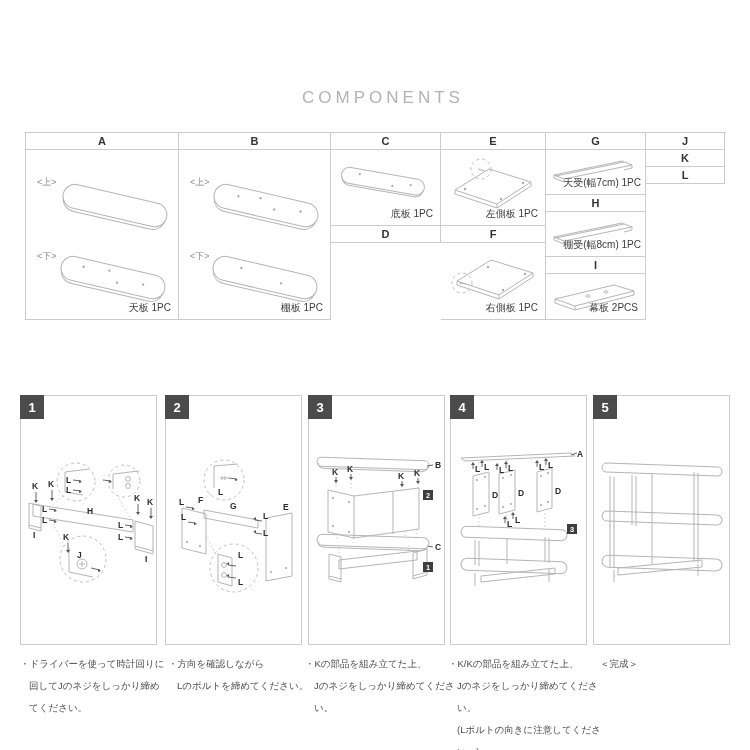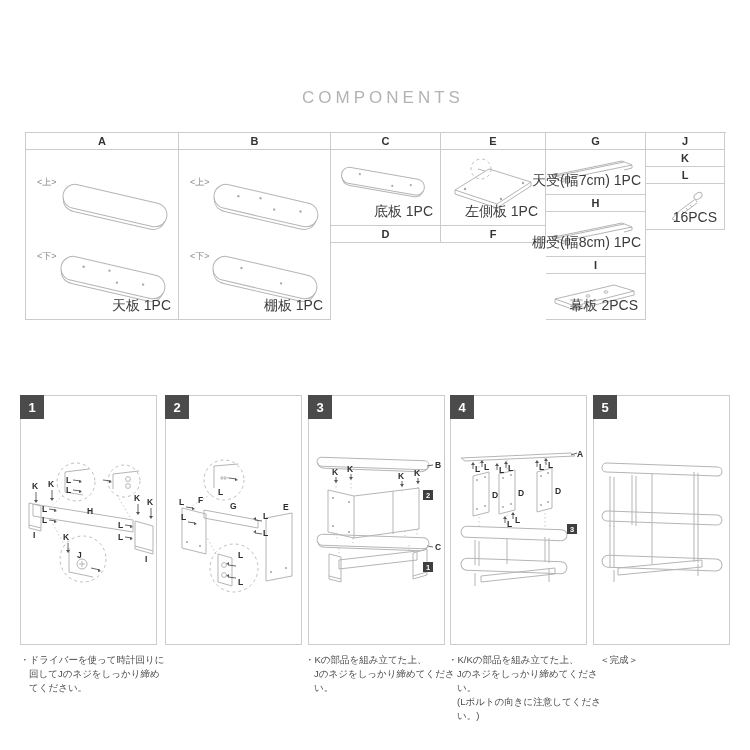--- a/index.html
+++ b/index.html
@@ -12,37 +12,37 @@
   #components-heading{top:88px;}
   #install-heading{top:352px;}
 
   
   .comp-table{position:absolute;left:25px;top:132px;width:700px;height:187px;
         display:flex;border-top:1px solid #ccc;border-left:1px solid #ccc;}
   .comp-col{display:flex;flex-direction:column;}
   .comp-head{height:17px;box-sizing:border-box;border-right:1px solid #ccc;border-bottom:1px solid #ccc;
         font-size:11px;font-weight:bold;text-align:center;line-height:16px;color:#333;}
   .comp-cell{position:relative;box-sizing:border-box;border-right:1px solid #ccc;border-bottom:1px solid #ccc;}
-  .part-label{position:absolute;right:7px;bottom:4px;font-size:14px;color:#3c3c3c;white-space:nowrap;}
+  .part-label{position:absolute;right:7px;bottom:4px;font-size:10px;color:#3c3c3c;white-space:nowrap;}
   .orient{position:absolute;font-size:9px;color:#8a8a8a;}
   .lineart{stroke:#b5b5b5;fill:none;stroke-width:1;}
   .dot{fill:#a9a9a9;stroke:none;}
 
   
   .step-box{position:absolute;top:395px;width:137px;height:250px;box-sizing:border-box;border:1px solid #ccc;}
   .step-badge{position:absolute;top:-1px;left:-1px;width:24px;height:24px;background:#4b4b4b;
         color:#fff;font-size:13px;font-weight:bold;display:flex;align-items:center;justify-content:center;}
   .step-svg{position:absolute;left:0;top:0;}
   .dlabel{font-size:8.5px;font-weight:bold;fill:#2d2d2d;font-family:"Liberation Sans",sans-serif;}
   .badgetxt{font-size:7.5px;font-weight:bold;fill:#ffffff;font-family:"Liberation Sans",sans-serif;}
   .arrow{stroke:#555;stroke-width:0.9;fill:none;}
   .ah{fill:#555;stroke:none;}
   .dash{stroke:#b5b5b5;fill:none;stroke-width:0.9;stroke-dasharray:3,3;}
   .dotline{stroke:#bdbdbd;fill:none;stroke-width:0.8;stroke-dasharray:1.5,2.5;}
-  .step-caption{position:absolute;top:653px;font-size:9.5px;line-height:14px;color:#4a4a4a;
+  .step-caption{position:absolute;top:653px;font-size:9.5px;line-height:22px;color:#4a4a4a;
         white-space:pre-line;padding-left:9px;text-indent:-9px;}
 </style>
 </head>
 <body>
 
 <div class="page">
 
   <div class="section-heading" id="components-heading">COMPONENTS</div>
 
   <div class="comp-table">
@@ -122,20 +122,34 @@
             <circle class="dot" cx="24" cy="39" r="1.2"></circle>
               <circle class="dot" cx="82" cy="33" r="1.2"></circle>
               <circle class="dot" cx="60" cy="49" r="1.2"></circle>
             <circle class="dash" cx="40" cy="19" r="10"></circle>
             <path d="M37,19 l7,2"></path>
           </g>
         </svg>
         <span class="part-label">左側板 1PC</span>
       </div>
       <div class="comp-head">F</div>
+      <div class="comp-cell" style="height:77px">
+        <svg width="105" height="77" class="step-svg">
+          <g class="lineart">
+            <path d="M16,38 L50,17 L92,30 L58,52 Z"></path>
+            <path d="M16,38 l0,4 L58,56 l0,-4 M92,30 l0,4 L58,56"></path>
+            <circle class="dot" cx="47" cy="24" r="1.2"></circle>
+              <circle class="dot" cx="84" cy="31" r="1.2"></circle>
+              <circle class="dot" cx="62" cy="47" r="1.2"></circle>
+            <circle class="dash" cx="21" cy="40" r="10"></circle>
+            <path d="M18,40 l7,1"></path>
+          </g>
+        </svg>
+        <span class="part-label">右側板 1PC</span>
+      </div>
     </div>
 
     <div class="comp-col" style="width:100px">
       <div class="comp-head">G</div>
       <div class="comp-cell" style="height:45px">
         <svg width="100" height="45" class="step-svg">
           <g class="lineart">
             <path d="M8,25 L76,11 L86,15 L18,29 Z"></path>
             <path d="M10,26 L78,12 M8,25 l0,3 10,4 0,-3 M86,15 l0,3 -8,2"></path>
           </g>
@@ -163,31 +177,20 @@
           </g>
         </svg>
         <span class="part-label">幕板 2PCS</span>
       </div>
     </div>
 
     <div class="comp-col" style="width:79px">
       <div class="comp-head">J</div>
       <div class="comp-head">K</div>
       <div class="comp-head">L</div>
-      <div class="comp-cell" style="height:46px">
-        <svg width="79" height="46" class="step-svg">
-          <g class="lineart">
-            <ellipse cx="52" cy="12" rx="4.5" ry="2.8" transform="rotate(-35 52 12)"></ellipse>
-            <path d="M49,15 l2,3"></path>
-            <path d="M32,28 L48,16 M35,31 L51,19 M36,27 l2,2 M40,24 l2,2 M44,21 l2,2"></path>
-            <path d="M32,28 l-6,7 l4,2 z"></path>
-          </g>
-        </svg>
-        <span class="part-label">16PCS</span>
-      </div>
     </div>
   </div>
 
 
   <div class="step-box" style="left:20px">
     <div class="step-badge">1</div>
     <svg width="135" height="248" viewBox="0 0 135 248" class="step-svg">
       <g class="dash">
         <circle cx="55" cy="86" r="19"></circle>
           <circle cx="103" cy="85" r="16"></circle>
@@ -405,20 +408,22 @@
             <rect x="8" y="161" width="120" height="12" rx="6"></rect>
           </g>
         <path d="M24,172 L108,164 l0,7 L24,179 Z M20,174 v12 M104,168 v12"></path>
       </g>
     </svg>
   </div>
 
   <div class="step-caption" style="left:20px;width:140px">・ドライバーを使って時計回りに
 回してJのネジをしっかり締め
 てください。</div>
+  <div class="step-caption" style="left:168px;width:140px">・方向を確認しながら
+Lのボルトを締めてください。</div>
   <div class="step-caption" style="left:305px;width:145px">・Kの部品を組み立てた上、
 Jのネジをしっかり締めてください。</div>
   <div class="step-caption" style="left:448px;width:150px">・K/Kの部品を組み立てた上、
 Jのネジをしっかり締めてください。
 (Lボルトの向きに注意してください。)</div>
   <div class="step-caption" style="left:600px;width:120px;text-indent:0;padding-left:0">＜完成＞</div>
 
 </div>
 
 </body></html>

